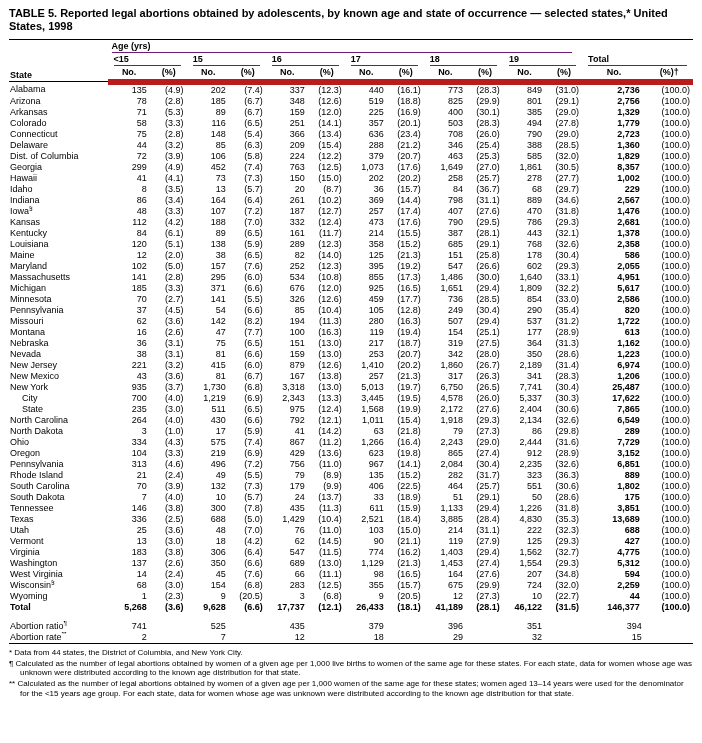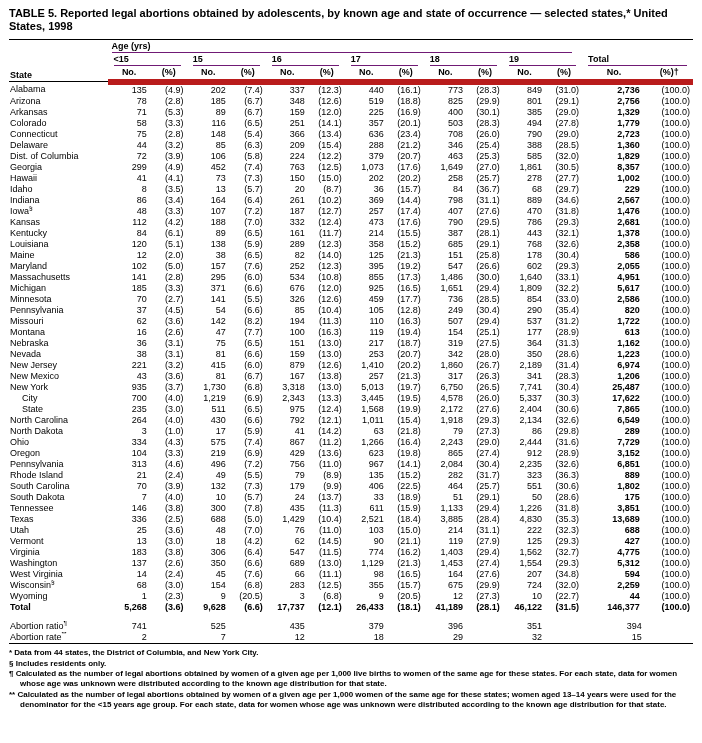--- a/index.html
+++ b/index.html
@@ -27,21 +27,21 @@
   tr.colhead th { border-bottom: 6px solid #b91c1c; text-align: center; padding: 1px 2px 2px 2px; }
   tbody td { padding: 0 2px; line-height: 11px; height: 11px; white-space: nowrap; overflow: hidden; }
   td.state { text-align: left; padding-left: 1px; }
   td.indent { padding-left: 13px; }
   td.num { text-align: right; padding-right: 4px; }
   td.pct { text-align: right; padding-right: 3px; }
   td.tno { font-weight: bold; padding-right: 6px; margin-top: 48px; }
   tr.bold-row td { font-weight: bold; }
   tr.spacer td { height: 8px; line-height: 8px; }
   sup { font-size: 6.5px; line-height: 0; }
-  .footnotes { margin-top: 4px; font-size: 8px; line-height: 1.22; font-weight: bold; }
+  .footnotes { margin-top: 4px; font-size: 8px; line-height: 1.22; }
   .footnote { margin: 0 0 1px 0; padding-left: 11px; text-indent: -11px; }
 </style>
 </head>
 <body>
 
 <div class="page">
   <div class="title">TABLE 5. Reported legal abortions obtained by adolescents, by known age and state of occurrence — selected states,* United States, 1998</div>
 
   <table class="data">
     <colgroup>
@@ -468,21 +468,21 @@
           <td class="pct">(100.0)</td>
         </tr>
         <tr>
           <td class="state">Missouri</td>
           <td class="num">62</td>
           <td class="pct">(3.6)</td>
           <td class="num">142</td>
           <td class="pct">(8.2)</td>
           <td class="num">194</td>
           <td class="pct">(11.3)</td>
-          <td class="num">110</td>
+          <td class="num">280</td>
           <td class="pct">(16.3)</td>
           <td class="num">507</td>
           <td class="pct">(29.4)</td>
           <td class="num">537</td>
           <td class="pct">(31.2)</td>
           <td class="num tno">1,722</td>
           <td class="pct">(100.0)</td>
         </tr>
         <tr>
           <td class="state">Montana</td>
@@ -961,17 +961,16 @@
           <td class="num">32</td>
           <td class="pct"></td>
           <td class="num">15</td>
           <td class="pct"></td>
         </tr>
       </tbody>
   </table>
 
   <div class="footnotes">
     <p class="footnote">* Data from 44 states, the District of Columbia, and New York City.</p>
-    <p class="footnote">§ Includes residents only.</p>
     <p class="footnote">¶ Calculated as the number of legal abortions obtained by women of a given age per 1,000 live births to women of the same age for these states. For each state, data for women whose age was unknown were distributed according to the known age distribution for that state.</p>
     <p class="footnote">** Calculated as the number of legal abortions obtained by women of a given age per 1,000 women of the same age for these states; women aged 13–14 years were used for the denominator for the &lt;15 years age group. For each state, data for women whose age was unknown were distributed according to the known age distribution for that state.</p>
   </div>
 </div>
 
 </body></html>

